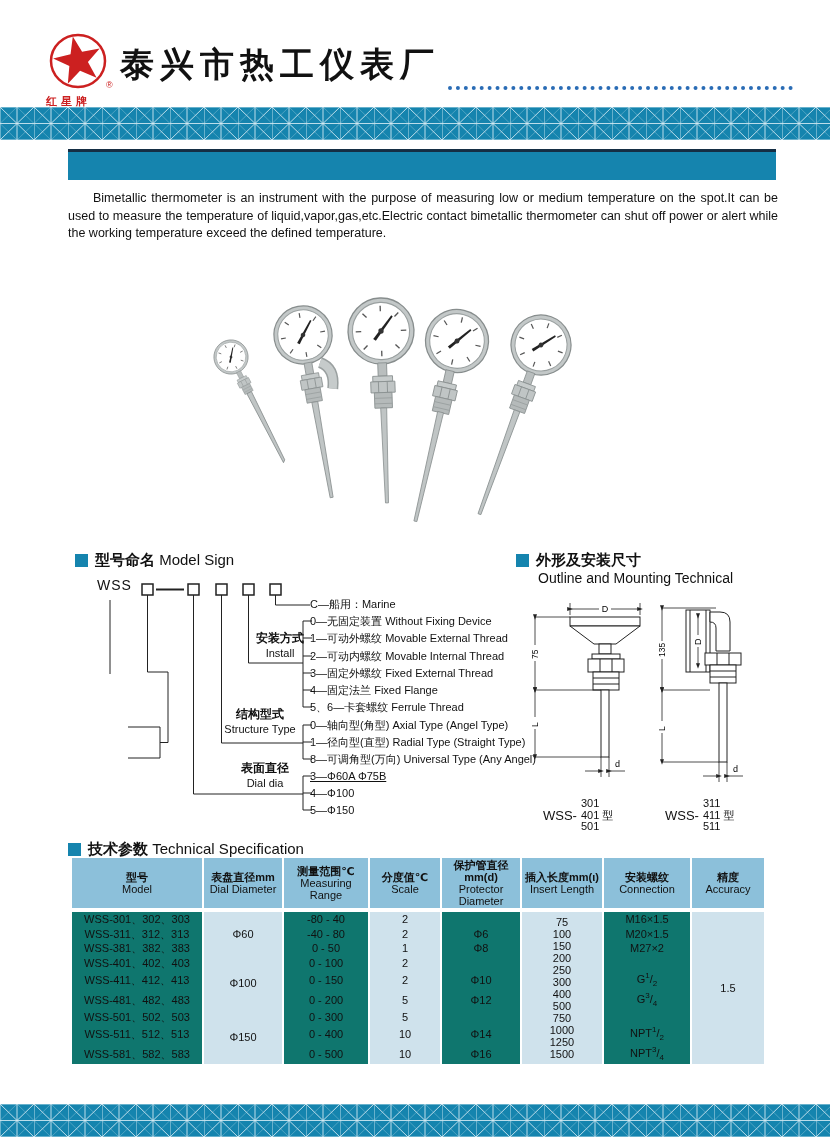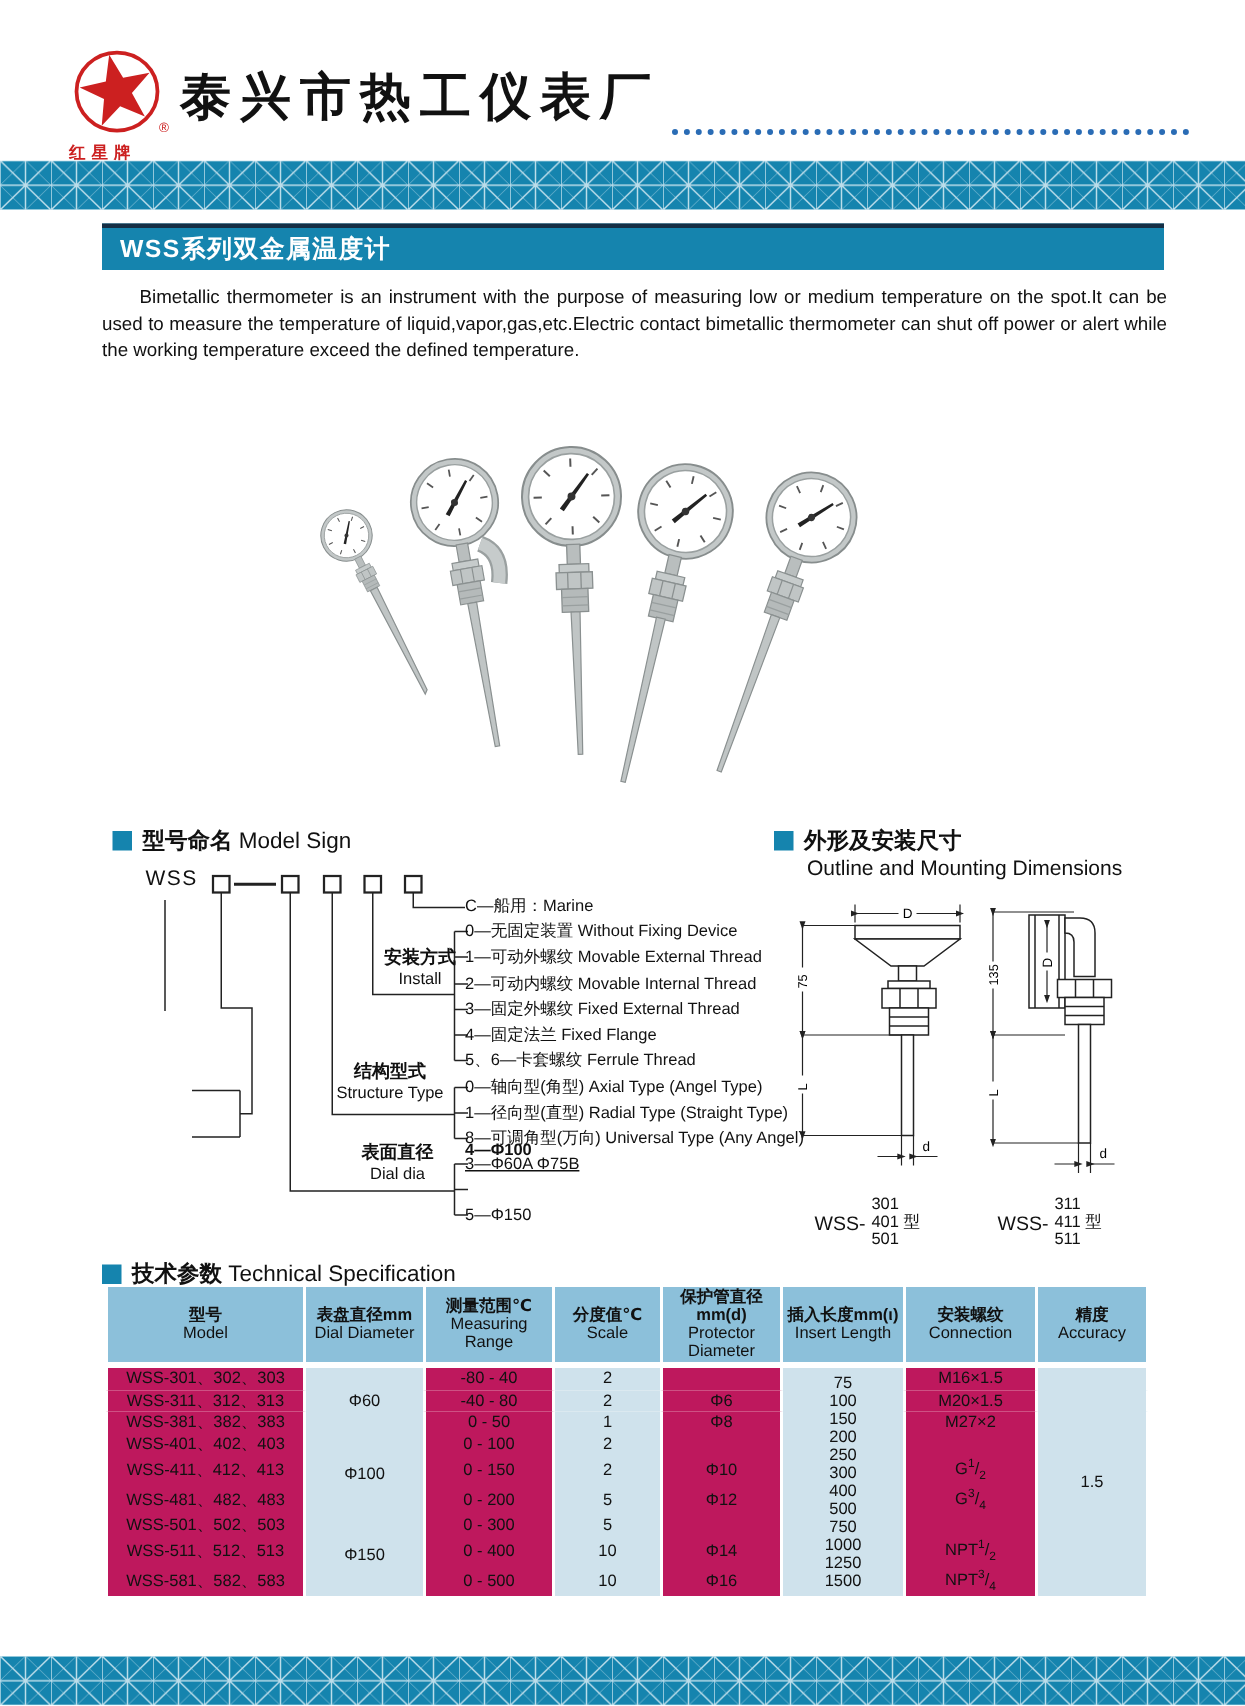--- a/index.html
+++ b/index.html
@@ -36,21 +36,21 @@
   .caption .stack{font-size:11px;line-height:11.5px;text-align:left;}
   
   .spec-wrap{position:absolute;left:70px;top:858px;width:694px;}
   table.spec{border-collapse:collapse;table-layout:fixed;width:694px;font-size:11px;}
   table.spec th{background:#8cc0da;border-left:2px solid #fff;border-right:2px solid #fff;border-bottom:4px solid #fff;
                 height:46px;padding:1px 2px;font-weight:normal;vertical-align:middle;}
   table.spec th .cn{font-weight:bold;font-size:11px;line-height:12px;}
   table.spec th .en{font-size:11px;line-height:12px;}
   table.spec td{border-left:2px solid #fff;border-right:2px solid #fff;padding:0;line-height:12px;
                 text-align:center;vertical-align:middle;height:14.5px;}
-  td.cA{background:#be185d;} td.cB{background:#cfe2ec;}
+  td.cA{background:#0f766e;} td.cB{background:#cfe2ec;}
   td.model{text-align:left;padding-left:13px;white-space:nowrap;}
   td.insert{line-height:10.8px;}
   td.accuracy{vertical-align:top;padding-top:16px;}
   sup,sub{font-size:8px;}
   svg text{font-family:"Liberation Sans","DejaVu Sans",sans-serif;}
 </style>
 </head>
 <body>
 
 <div class="page">
@@ -73,21 +73,20 @@
         </g>
         <g stroke="#bcdcea" stroke-width="0.6" opacity="0.55" fill="none">
           <path d="M0,16.5 L17,0 L34,16.5 L17,33 Z"></path>
         </g>
       </pattern>
     </defs>
     <rect width="830" height="33" fill="url(#truss1)"></rect>
   </svg>
 
   <div class="titlebar">
-    <span class="cn">WSS系列双金属温度计</span>
   </div>
 
   <div class="intro">
     <p class="en">Bimetallic thermometer is an instrument with the purpose of measuring low or medium temperature on the spot.It can be used to measure the temperature of liquid,vapor,gas,etc.Electric contact bimetallic thermometer can shut off power or alert while the working temperature exceed the defined temperature.</p>
   </div>
 
   <svg class="abs" style="left:185px;top:283px;" width="450" height="240" viewBox="0 0 450 240">
     <defs>
       <g id="ghead">
         <circle r="30" fill="#c3c8c8" stroke="#878d8d" stroke-width="1.2"></circle>
@@ -179,21 +178,21 @@
       <div class="opt" style="top: 615px;">0—无固定装置 Without Fixing Device</div>
       <div class="opt" style="top: 632px;">1—可动外螺纹 Movable External Thread</div>
       <div class="opt" style="top: 650px;">2—可动内螺纹 Movable Internal Thread</div>
       <div class="opt" style="top: 667px;">3—固定外螺纹 Fixed External Thread</div>
       <div class="opt" style="top: 684px;">4—固定法兰 Fixed Flange</div>
       <div class="opt" style="top: 701px;">5、6—卡套螺纹 Ferrule Thread</div>
       <div class="opt" style="top: 719px;">0—轴向型(角型) Axial Type (Angel Type)</div>
       <div class="opt" style="top: 736px;">1—径向型(直型) Radial Type (Straight Type)</div>
       <div class="opt" style="top: 753px;">8—可调角型(万向) Universal Type (Any Angel)</div>
       <div class="opt" style="top: 770px; text-decoration: underline;">3—Φ60A  Φ75B</div>
-      <div class="opt" style="top: 761px; font-weight: bold;">4—Φ100</div>
+      <div class="opt" style="top: 787px;">4—Φ100</div>
       <div class="opt" style="top: 804px;">5—Φ150</div>
     </div>
 
   <div class="grp" style="left:246px;top:630px;width:68px;">
     <div class="g-cn">安装方式</div>
     <div class="g-en">Install</div>
   </div>
   <div class="grp" style="left:214px;top:706px;width:92px;">
     <div class="g-cn">结构型式</div>
     <div class="g-en">Structure Type</div>
@@ -202,21 +201,21 @@
     <div class="g-cn">表面直径</div>
     <div class="g-en">Dial dia</div>
   </div>
 
 
   <div class="bullet" style="left:516px;top:554px;"></div>
   <div class="stitle" style="left:536px;top:551px;">
     <b>外形及安装尺寸</b>
   </div>
   <div class="stitle" style="left:538px;top:570px;font-size:14px;">
-    <span>Outline and Mounting Dimensions</span>
+    <span>Outline and Mounting Technical</span>
   </div>
 
   <svg class="abs" style="left:520px;top:595px;" width="310" height="200" viewBox="0 0 310 200">
     <defs>
       <marker id="ar" markerWidth="7" markerHeight="7" refX="3.5" refY="3.5" orient="auto">
         <path d="M0,1 L7,3.5 L0,6 Z" fill="#222"></path>
       </marker>
     </defs>
 
     <g stroke="#222" stroke-width="1" fill="#fff">

